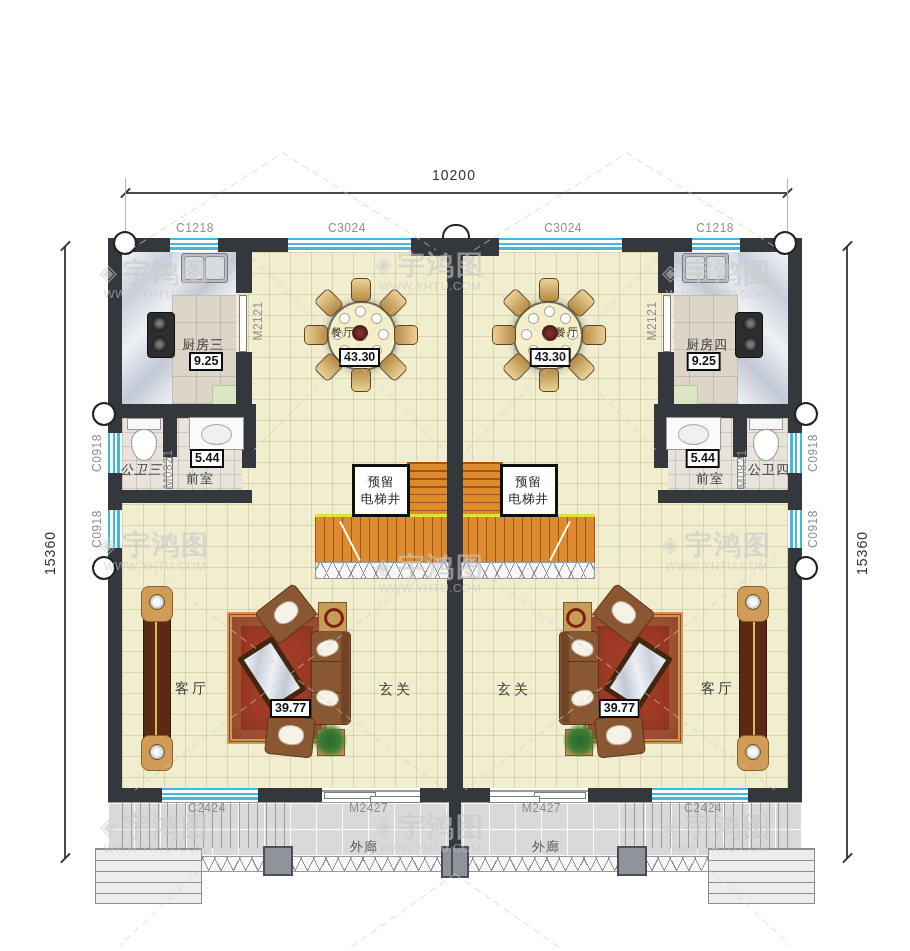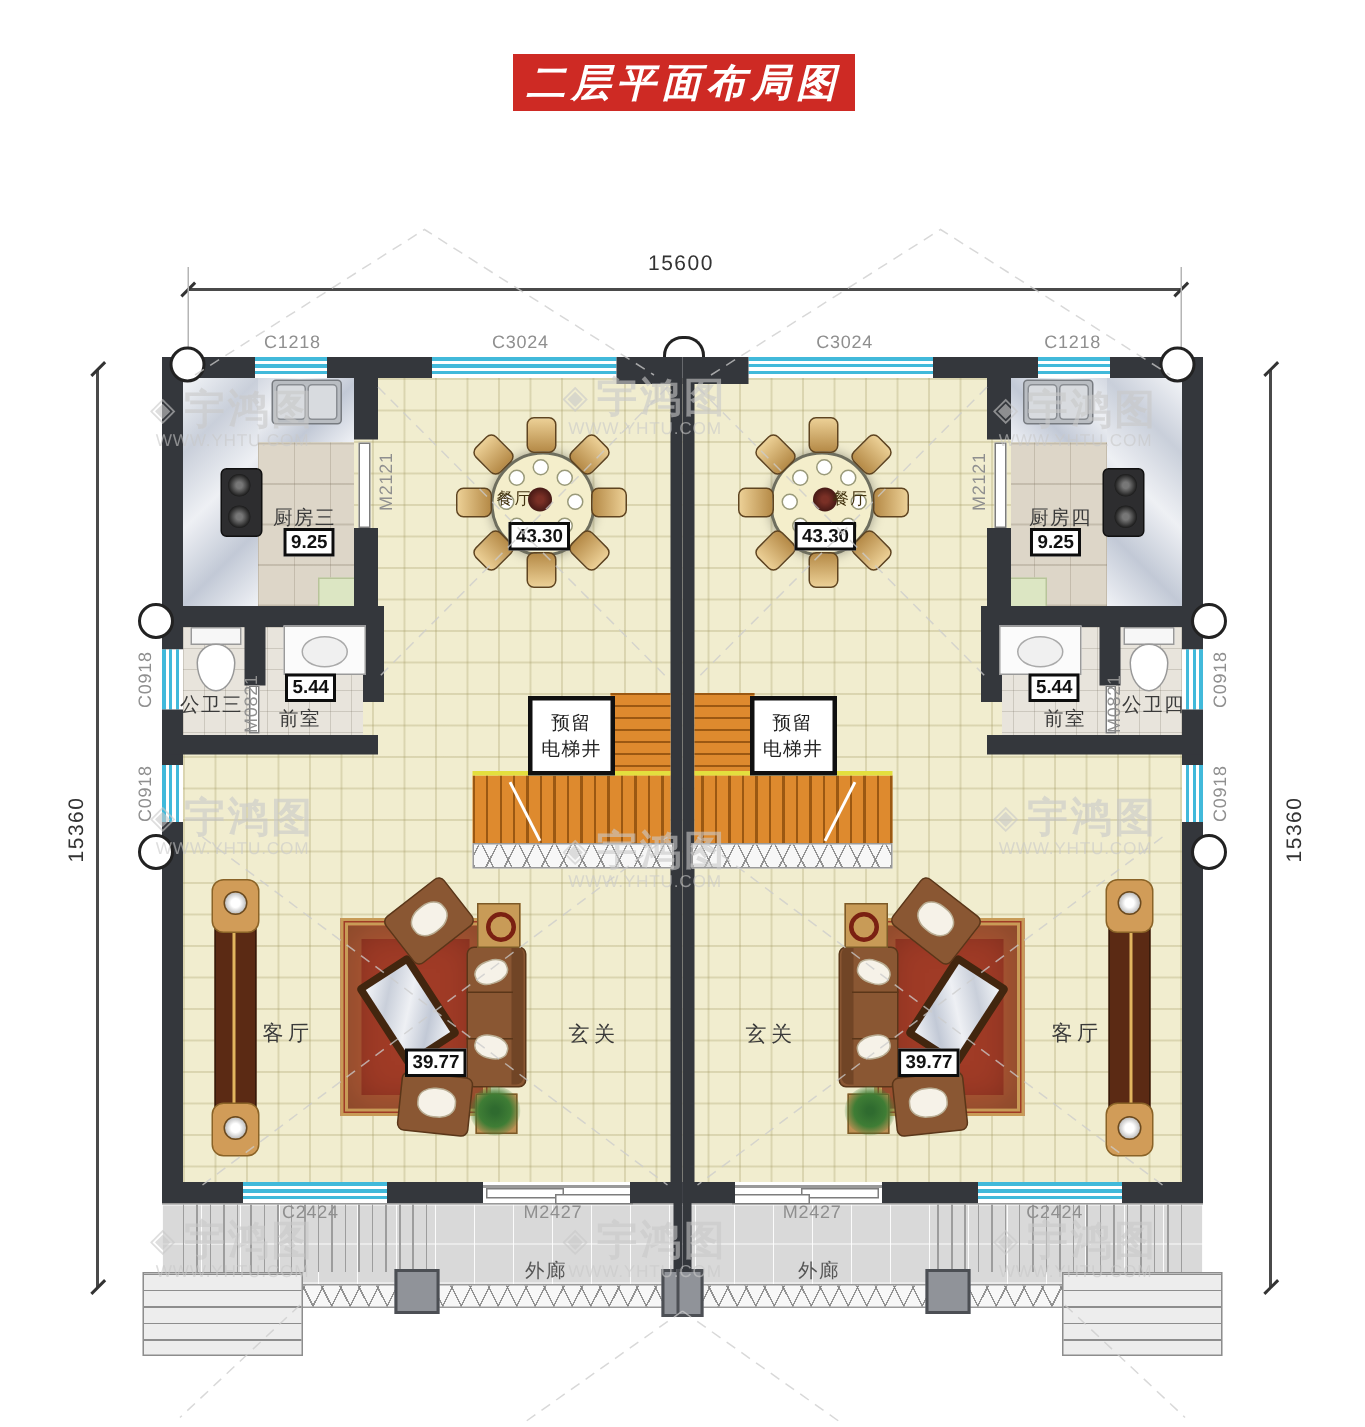--- a/index.html
+++ b/index.html
@@ -81,25 +81,22 @@
   .wm-top{font-size:27px;font-weight:bold;letter-spacing:2px;line-height:30px;white-space:nowrap;}
   .wm-logo{font-size:22px;vertical-align:2px;margin-right:4px;}
   .wm-url{font-size:11.5px;letter-spacing:.5px;}
   svg.dash-layer{position:absolute;left:0;top:0;pointer-events:none;opacity:.75;}
 </style>
 </head>
 <body>
 
 <div class="page">
 
-  <div class="banner">
-    <span>二层平面布局图</span>
-  </div>
-
-  <div class="dimtext" style="left:432px;top:167px;">15600</div>
+
+  <div class="dimtext" style="left:432px;top:167px;">10200</div>
   <div class="dimline" style="left:125px;top:192px;width:663px;height:2px;"></div>
   <div class="tick" style="left:119px;top:192px;"></div>
   <div class="tick" style="left:781px;top:192px;"></div>
   <div class="extline" style="left:125px;top:178px;width:1px;height:60px;"></div>
   <div class="extline" style="left:787px;top:178px;width:1px;height:60px;"></div>
 
   <div class="dimline" style="left:64px;top:246px;width:2px;height:612px;"></div>
   <div class="tick" style="left:59px;top:245px;"></div>
   <div class="tick" style="left:59px;top:857px;"></div>
   <div class="dimtext vdim" style="left:28px;top:545px;width:44px;text-align:center;">15360</div>
@@ -220,21 +217,21 @@
     <div class="sofa-body" style="left:266px;top:716px;width:46px;height:38px;transform:rotate(6deg);">
       <div class="pillow" style="left:11px;top:8px;width:24px;height:18px;"></div>
     </div>
     <div style="position:absolute;left:318px;top:602px;width:27px;height:28px;background:#c89b57;border:1px solid #7c5a28;"></div>
     <div style="position:absolute;left:324px;top:608px;width:14px;height:14px;border:3px solid #7a2012;border-radius:50%;"></div>
     <div style="position:absolute;left:317px;top:729px;width:26px;height:25px;background:#bd9054;border:1px solid #7c5a28;"></div>
     <div style="position:absolute;left:313px;top:724px;width:34px;height:33px;border-radius:50%;background:radial-gradient(circle,#2f6b2f 10%,#3f7d35 45%,rgba(63,125,53,0) 75%);"></div>
 
     <div class="room-label small-label hlabel" style="left:182px;top:336px;">厨房三</div>
     <div class="chip hlabel" style="left:189px;top:352px;">9.25</div>
-    <div class="room-label small-label hlabel" style="left:120px;top:461px;">公卫三</div>
+    <div class="room-label small-label hlabel" style="left:120px;top:461px;font-style:italic;">公卫三</div>
     <div class="chip hlabel" style="left:190px;top:449px;">5.44</div>
     <div class="room-label small-label hlabel" style="left:186px;top:470px;">前室</div>
     <div class="room-label hlabel" style="left:331px;top:325px;font-size:11px;color:#42320f;letter-spacing:1px;">餐厅</div>
     <div class="chip hlabel" style="left:339px;top:348px;">43.30</div>
     <div class="room-label hlabel" style="left:175px;top:680px;">客厅</div>
     <div class="chip hlabel" style="left:270px;top:699px;">39.77</div>
     <div class="room-label hlabel" style="left:379px;top:681px;">玄关</div>
     <div class="room-label small-label hlabel" style="left:350px;top:838px;color:#555;">外廊</div>
 
     <div class="code hlabel" style="left:176px;top:221px;">C1218</div>

